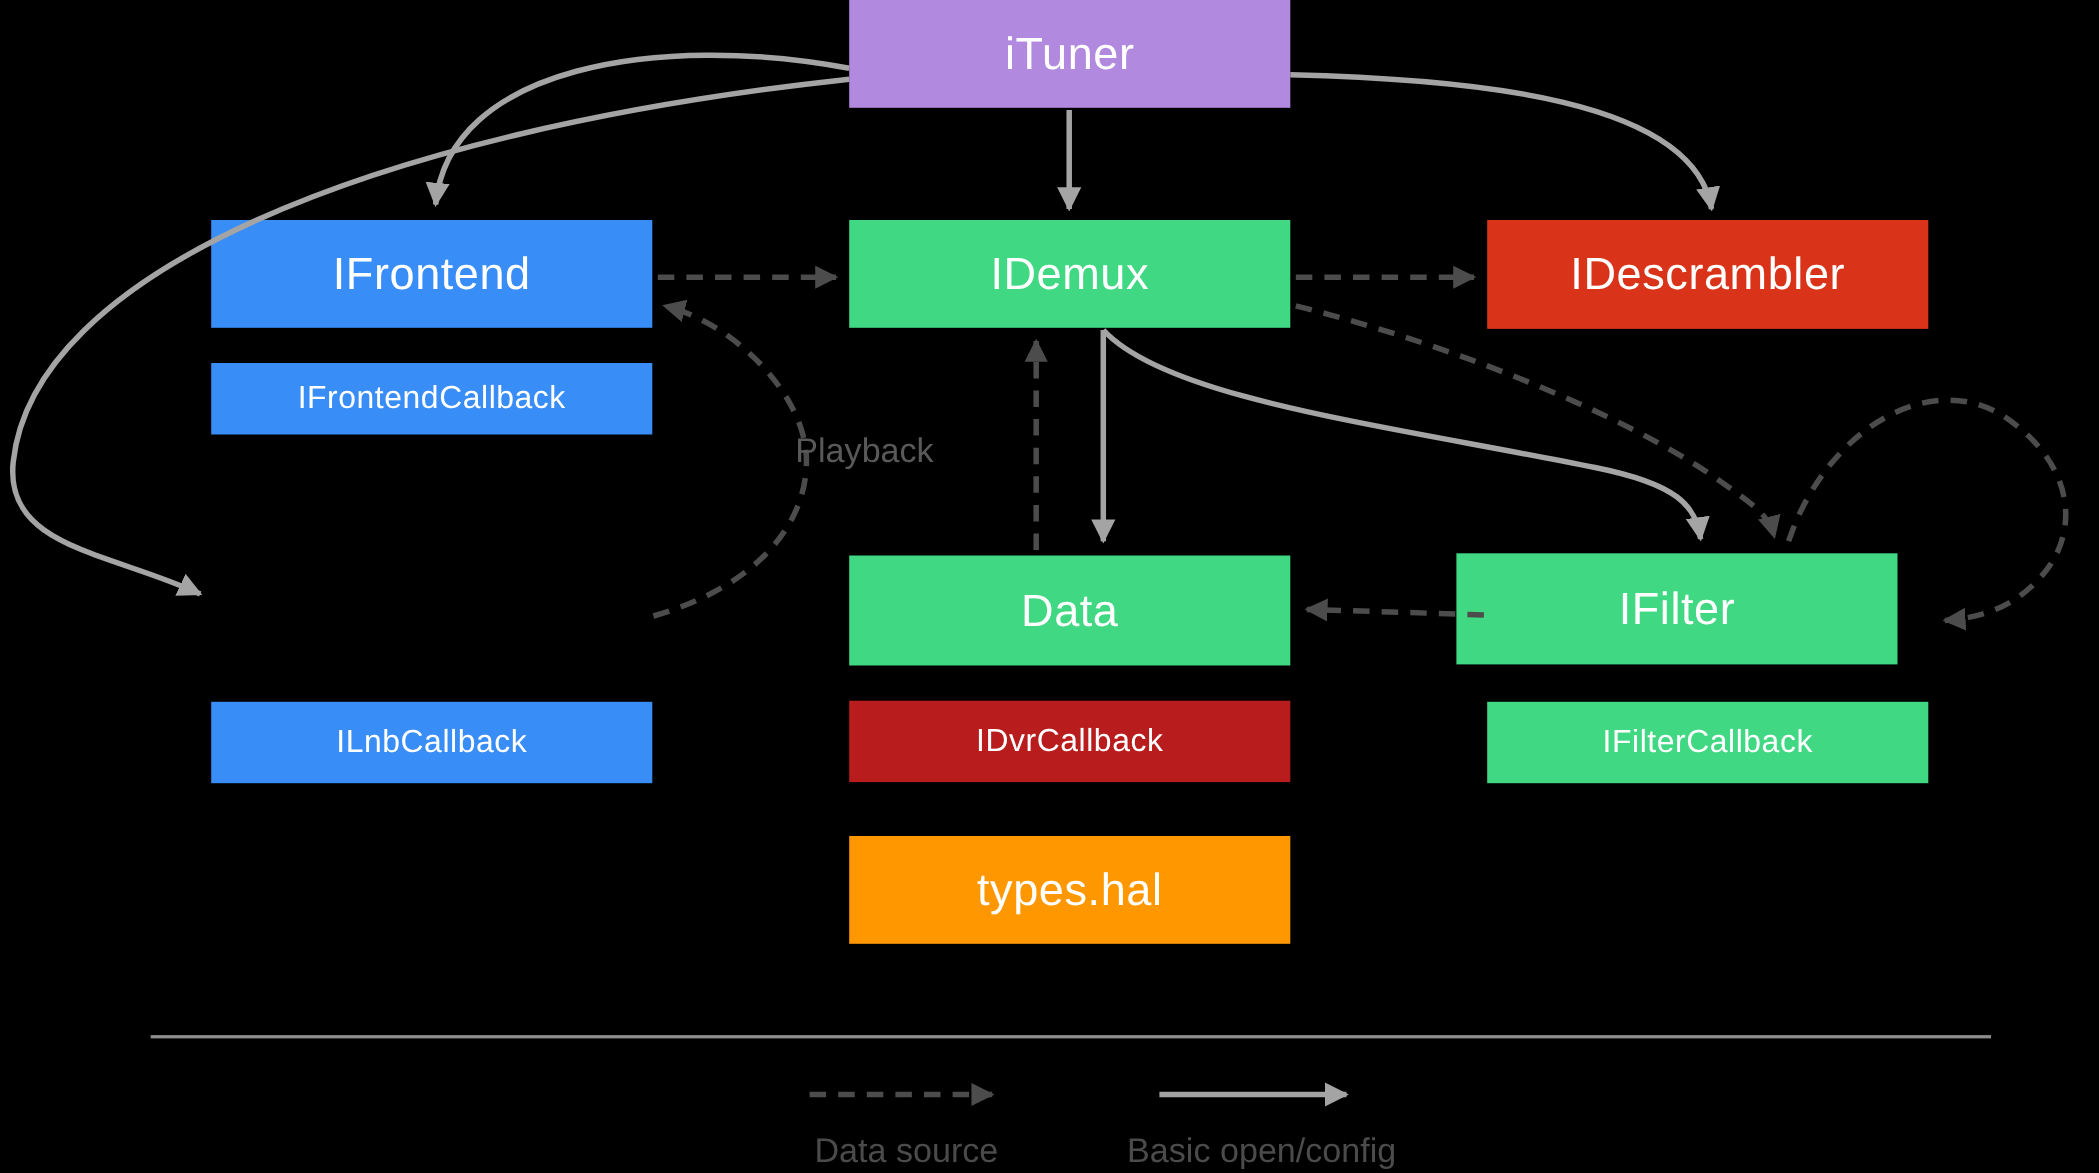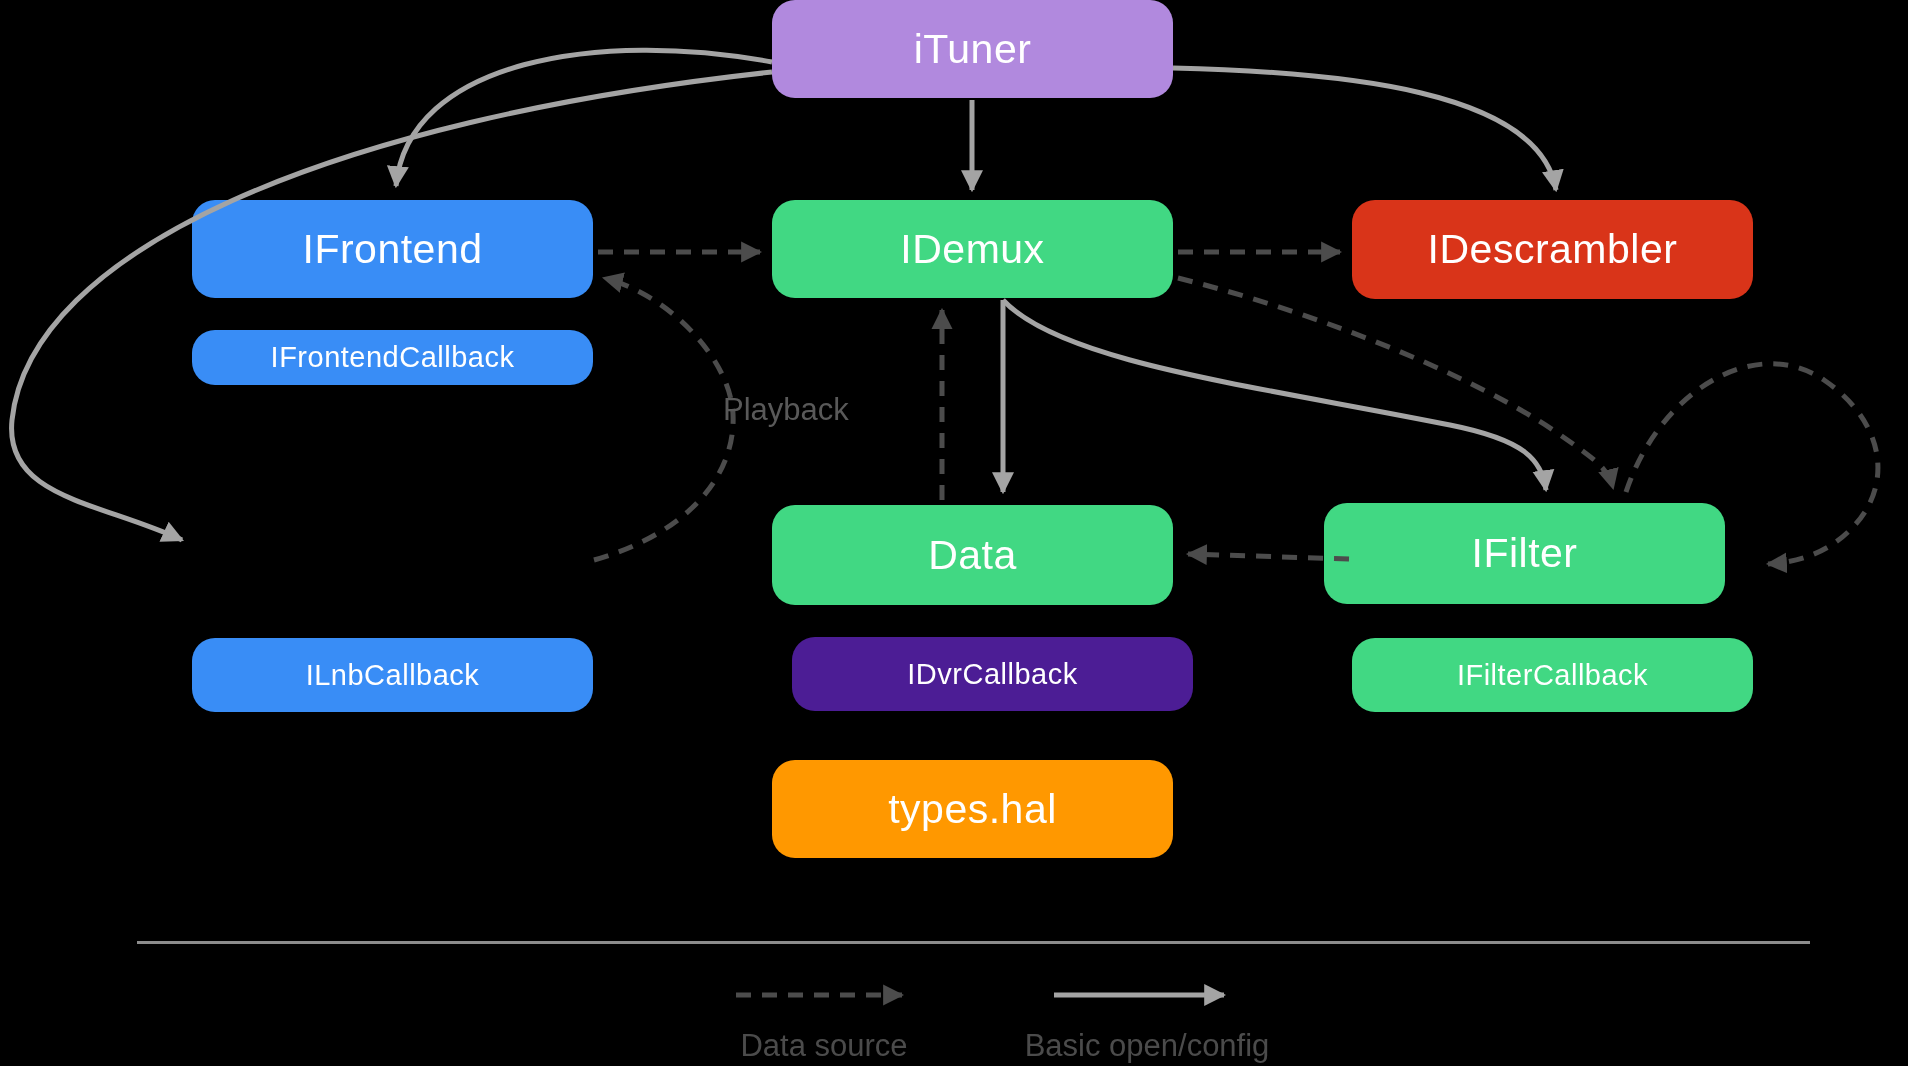--- a/index.html
+++ b/index.html
@@ -10,29 +10,28 @@
     overflow:hidden;
     font-family:"Liberation Sans", sans-serif;
   }
   .box{
     position:absolute;
     display:flex;align-items:center;justify-content:center;
     color:#ffffff;
     font-size:41px;
     letter-spacing:0.5px;
     user-select:none;
-    border-radius:23px;
   }
   .box.cb{font-size:29px;}
   
   #b-ituner        {left:772px;  top:0px;   width:401px; height:98px;}
   #b-ifrontend     {left:192px;  top:200px; width:401px; height:98px;}
   #b-idemux        {left:772px;  top:200px; width:401px; height:98px;}
   #b-idescrambler  {left:1352px; top:200px; width:401px; height:99px;}
-  #b-ifrontendcb   {left:192px;  top:330px; width:401px; height:55px;align-items:center;}
+  #b-ifrontendcb   {left:192px;  top:330px; width:401px; height:65px;align-items:center;}
   #b-ilnb          {left:192px;  top:503px; width:401px; height:101px;}
   #b-idvr          {left:772px;  top:505px; width:401px; height:100px;}
   #b-ifilter       {left:1324px; top:503px; width:401px; height:101px;}
   #b-ilnbcb        {left:192px;  top:638px; width:401px; height:74px;}
   #b-idvrcb        {left:772px;  top:637px; width:401px; height:74px;}
   #b-ifiltercb     {left:1352px; top:638px; width:401px; height:74px;}
   #b-typeshal      {left:772px;  top:760px; width:401px; height:98px;}
 
   #arrows{position:absolute;left:0;top:0;width:1908px;height:1066px;pointer-events:none;}
 
@@ -79,21 +78,21 @@
     </div>
   <div class="box" id="b-idvr" style="background: rgb(65, 216, 131);">
       <span>Data</span>
     </div>
   <div class="box" id="b-ifilter" style="background: rgb(65, 216, 131);">
       <span>IFilter</span>
     </div>
   <div class="box cb" id="b-ilnbcb" style="background: rgb(57, 141, 246);">
       <span>ILnbCallback</span>
     </div>
-  <div class="box cb" id="b-idvrcb" style="background: #4c1d95; margin-left: 20px;">
+  <div class="box cb" id="b-idvrcb" style="background: #b91c1c;">
       <span>IDvrCallback</span>
     </div>
   <div class="box cb" id="b-ifiltercb" style="background: rgb(65, 216, 131);">
       <span>IFilterCallback</span>
     </div>
   <div class="box" id="b-typeshal" style="background: rgb(255, 152, 0);">
       <span>types.hal</span>
     </div>
 
   <svg id="arrows" viewBox="0 0 1908 1066" xmlns="http://www.w3.org/2000/svg">

